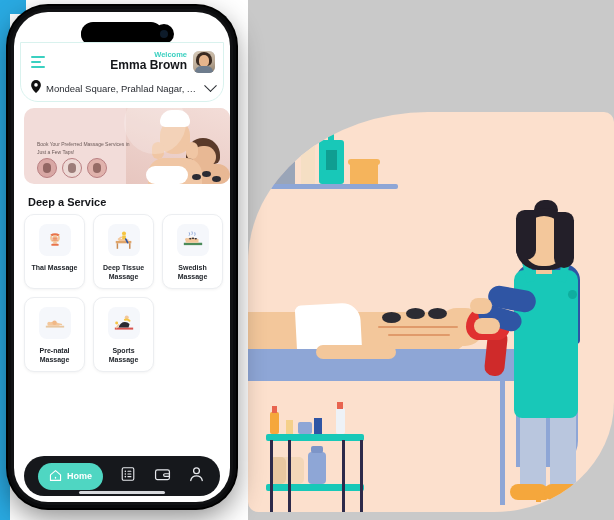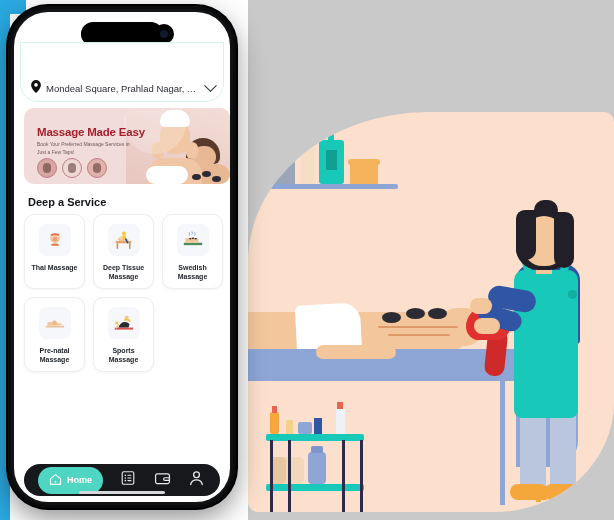--- a/index.html
+++ b/index.html
@@ -202,21 +202,21 @@
     width:61px;height:75px;background:#fff;border:1px solid #eceef1;border-radius:10px;
     box-shadow:0 1px 3px rgba(17,20,24,.05);
     display:flex;flex-direction:column;align-items:center;justify-content:flex-start;
     padding-top:9px;box-sizing:border-box;cursor:pointer;
   }
   .card .ic{width:32px;height:32px;border-radius:8px;background:#f5f7fb;display:flex;align-items:center;justify-content:center;}
   .card .lbl{margin-top:7px;font-size:7px;font-weight:bold;color:#22262c;text-align:center;line-height:1.35;padding:0 3px;}
 
   
   .navbar{
-    position:absolute;left:10px;bottom:6px;width:196px;height:32px;
+    position:absolute;left:10px;bottom:6px;width:196px;height:40px;
     background:#16181c;border-radius:22px;
     display:flex;align-items:center;justify-content:space-around;
     padding:16px 6px;box-sizing:border-box;
   }
   .nav-pill{
     display:flex;align-items:center;gap:5px;background:#4fd6c2;
     border-radius:16px;padding:6px 11px;cursor:pointer;
   }
   .nav-pill span{font-size:9px;color:#fff;font-weight:bold;}
   .nav-ic{width:18px;height:18px;display:flex;align-items:center;justify-content:center;cursor:pointer;}
@@ -307,20 +307,39 @@
   <div class="phone">
     <div class="screen">
 
       <div class="notch">
           <span class="pill"></span>
         </div>
       <div class="lens"></div>
 
 
       <div class="headcard">
+        <div class="hdr-row">
+          <div class="burger">
+              <i></i>
+              <i></i>
+              <i></i>
+            </div>
+          <div class="greet">
+            <div class="greet-txt">
+              <div class="welcome">Welcome</div>
+              <div class="uname">Emma Brown</div>
+            </div>
+            <div class="avatar">
+              <div class="av-bg"></div>
+                <div class="av-hair"></div>
+                <div class="av-face"></div>
+                <div class="av-body"></div>
+            </div>
+          </div>
+        </div>
         <div class="locbar">
           <span>
             <svg width="10" height="13" viewBox="0 0 12 16">
                 <path d="M6 0a6 6 0 0 0-6 6c0 4.4 6 10 6 10s6-5.6 6-10a6 6 0 0 0-6-6z" fill="#111"></path>
                 <circle cx="6" cy="6" r="2.2" fill="#fff"></circle>
               </svg>
           </span>
           <span class="loc-text">Mondeal Square, Prahlad Nagar, Ahme...</span>
           <span class="chev"></span>
         </div>
@@ -339,21 +358,20 @@
                 <div class="ph-towel"></div>
               <div class="ph-hand1"></div>
                 <div class="ph-hand2"></div>
               <div class="ph-body1"></div>
                 <div class="ph-roll"></div>
               <div class="ph-stone ph-s1"></div>
                 <div class="ph-stone ph-s2"></div>
                 <div class="ph-stone ph-s3"></div>
             </div>
             <div class="banner-deco"></div>
-            <div class="bn-title">Massage Made Easy</div>
             <div class="bn-sub">Book Your Preferred Massage Services in Just a Few Taps!</div>
             <div class="bn-icons">
               <span class="bn-ic">
                   <span class="dot"></span>
                 </span>
               <span class="bn-ic">
                   <span class="dot"></span>
                 </span>
               <span class="bn-ic">
                   <span class="dot"></span>

